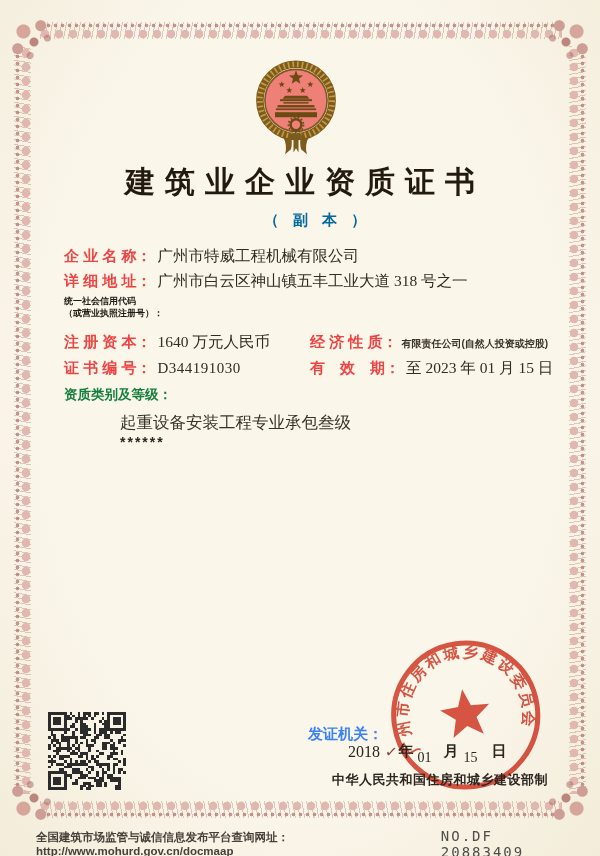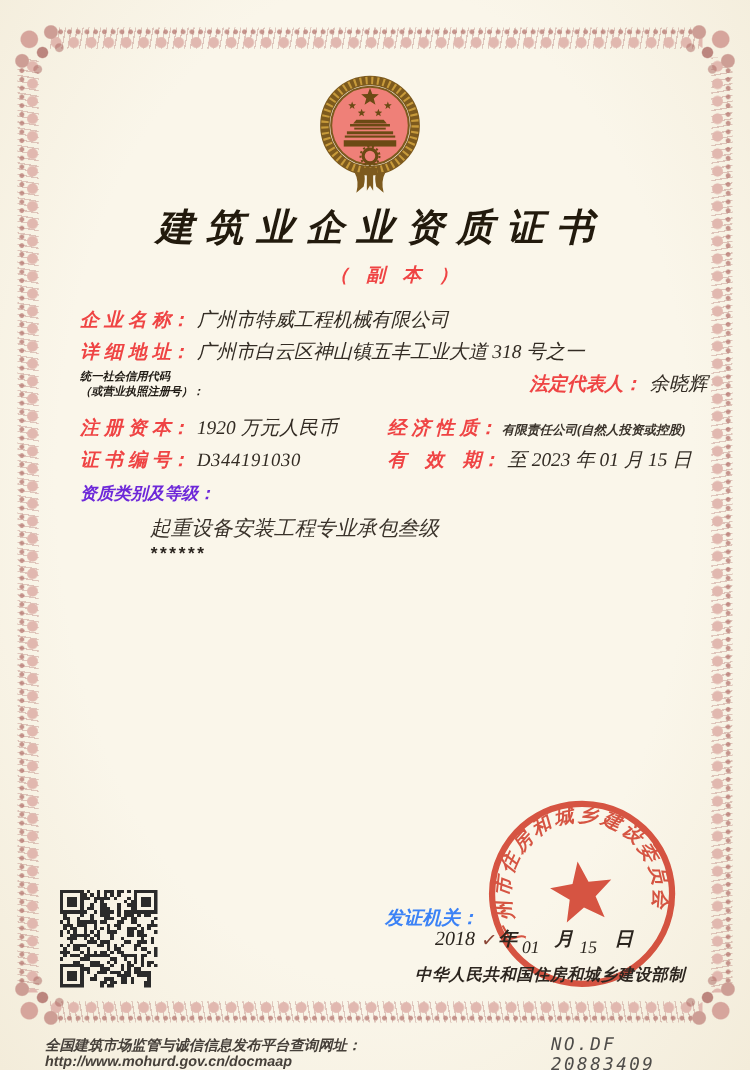--- a/index.html
+++ b/index.html
@@ -1,19 +1,19 @@
 <!DOCTYPE html>
 <html><head>
 <meta charset="utf-8">
 <style>
   html,body{margin:0;padding:0;}
   body{width:600px;height:856px;position:relative;overflow:hidden;
        background:radial-gradient(ellipse at 50% 45%, #faf6ea 60%, #f3ecda 100%);
        font-family:"Liberation Sans","DejaVu Sans",sans-serif;color:#2b241c;}
-  .sheet{position:absolute;inset:0;font-style:italic;}
+  .sheet{position:absolute;inset:0;}
 
   
   .frame{position:absolute;left:14px;top:22px;right:14px;bottom:38px;pointer-events:none;}
   .edge{position:absolute;opacity:.9;}
   .edge.top{left:24px;right:24px;top:0;height:17px;
     background-image:
       radial-gradient(circle at 7px 12px,#dfb2aa 4px,rgba(223,178,170,0) 4.6px),
       radial-gradient(circle at 3.5px 3.5px,rgba(178,112,106,.8) 1.6px,rgba(178,112,106,0) 2.2px),
       repeating-linear-gradient(100deg,rgba(170,105,100,.38) 0 1px,rgba(0,0,0,0) 1px 4.6px);
     background-size:14px 17px,7px 17px,auto;}
@@ -46,51 +46,51 @@
   .corner.tl{left:-4px;top:-4px}
   .corner.tr{right:-4px;top:-4px;transform:scaleX(-1)}
   .corner.bl{left:-4px;bottom:-4px;transform:scaleY(-1)}
   .corner.br{right:-4px;bottom:-4px;transform:scale(-1,-1)}
 
   
   .emblem{position:absolute;left:254px;top:60px;}
   .cert-title{position:absolute;left:0;right:0;top:162px;margin:0;text-align:center;
     font-size:30px;font-weight:bold;letter-spacing:10px;text-indent:10px;color:#221a0d;}
   .cert-subtitle{position:absolute;left:0;right:0;top:211px;text-align:center;
-    font-size:15px;font-weight:bold;letter-spacing:5px;color:#ef4444;margin-left:35px;}
+    font-size:15px;font-weight:bold;letter-spacing:5px;color:#0369a1;margin-left:35px;}
 
   
   .f-row{position:absolute;left:64px;right:34px;display:flex;align-items:baseline;}
   .lbl{font-weight:bold;font-size:15px;color:#ef4444;white-space:nowrap;}
   .val{font-family:"Liberation Serif","DejaVu Serif",serif;font-size:15.5px;color:#332c24;
        white-space:nowrap;margin-left:6px;}
   .cell{display:flex;align-items:baseline;}
   .cell.l{width:246px;flex:none;}
   .r-company{top:246px}
   .r-address{top:271px}
-  .r-credit{top:296px;align-items:center;justify-content:space-between;}
+  .r-credit{top:296px;align-items:center;}
   .r-capital{top:332px}
   .r-certno{top:358px}
   .r-qual{top:386px}
   .lbl-small{font-weight:bold;font-size:9px;line-height:1.3;color:#1f1a14;white-space:nowrap;}
   .val-code{font-family:"Liberation Serif","DejaVu Serif",serif;font-size:13.5px;
        letter-spacing:.5px;color:#332c24;margin-left:6px;}
   .val-small{font-size:10px;color:#3a332b;margin-left:4px;font-weight:bold;white-space:nowrap;}
-  .lbl-qual{font-weight:bold;font-size:13.5px;color:#6d28d9;}
+  .lbl-qual{font-weight:bold;font-size:13.5px;color:#15803d;}
   .qual-item1{position:absolute;left:120px;top:412px;font-family:"Liberation Serif","DejaVu Serif",serif;
        font-size:16.5px;color:#39322a;}
   .qual-item2{position:absolute;left:120px;top:434px;font-weight:bold;font-size:14px;
        letter-spacing:2px;color:#2c2620;}
 
   
   .qr{position:absolute;left:48px;top:712px;width:78px;height:78px;}
   .issued-by{position:absolute;left:308px;top:725px;font-weight:bold;font-size:15px;color:#3b82f6;}
   .seal{position:absolute;left:377px;top:626px;transform:rotate(-8deg);opacity:.88;
         mix-blend-mode:multiply;}
-  .date-line{position:absolute;left:348px;top:742px;display:flex;align-items:flex-end;color:#2b251e;}
+  .date-line{position:absolute;left:348px;top:742px;display:flex;align-items:center;color:#2b251e;}
   .dt-num{font-family:"Liberation Serif","DejaVu Serif",serif;font-size:16px;}
   .dt-unit{font-weight:bold;font-size:15px;}
   .dt-month,.dt-day{position:relative;top:6px;font-size:14px;}
   .dt-check{color:#8a4536;font-size:15px;font-weight:bold;transform:rotate(6deg);margin:0 1px 0 5px;}
   .maker{position:absolute;left:300px;top:771px;width:280px;text-align:center;
         font-weight:bold;font-size:13px;letter-spacing:.5px;color:#2d2620;}
 
   
   .page-footer{position:absolute;left:36px;right:28px;top:828px;display:flex;
         justify-content:space-between;align-items:baseline;}
@@ -156,30 +156,26 @@
     <span class="val">广州市白云区神山镇五丰工业大道 318 号之一</span>
   </div>
 
   <div class="f-row r-credit">
     <span class="cell l">
       <span class="lbl-small">
         <span style="display:block">统一社会信用代码</span>
         <span style="display:block">（或营业执照注册号）：</span>
       </span>
     </span>
-    <span class="cell">
-      <span class="lbl">法定代表人：</span>
-      <span class="val">余晓辉</span>
-    </span>
   </div>
 
   <div class="f-row r-capital">
     <span class="cell l">
       <span class="lbl">注 册 资 本：</span>
-      <span class="val">1920 万元人民币</span>
+      <span class="val">1640 万元人民币</span>
     </span>
     <span class="cell">
       <span class="lbl">经 济 性 质：</span>
       <span class="val-small">有限责任公司(自然人投资或控股)</span>
     </span>
   </div>
 
   <div class="f-row r-certno">
     <span class="cell l">
       <span class="lbl">证 书 编 号：</span>

